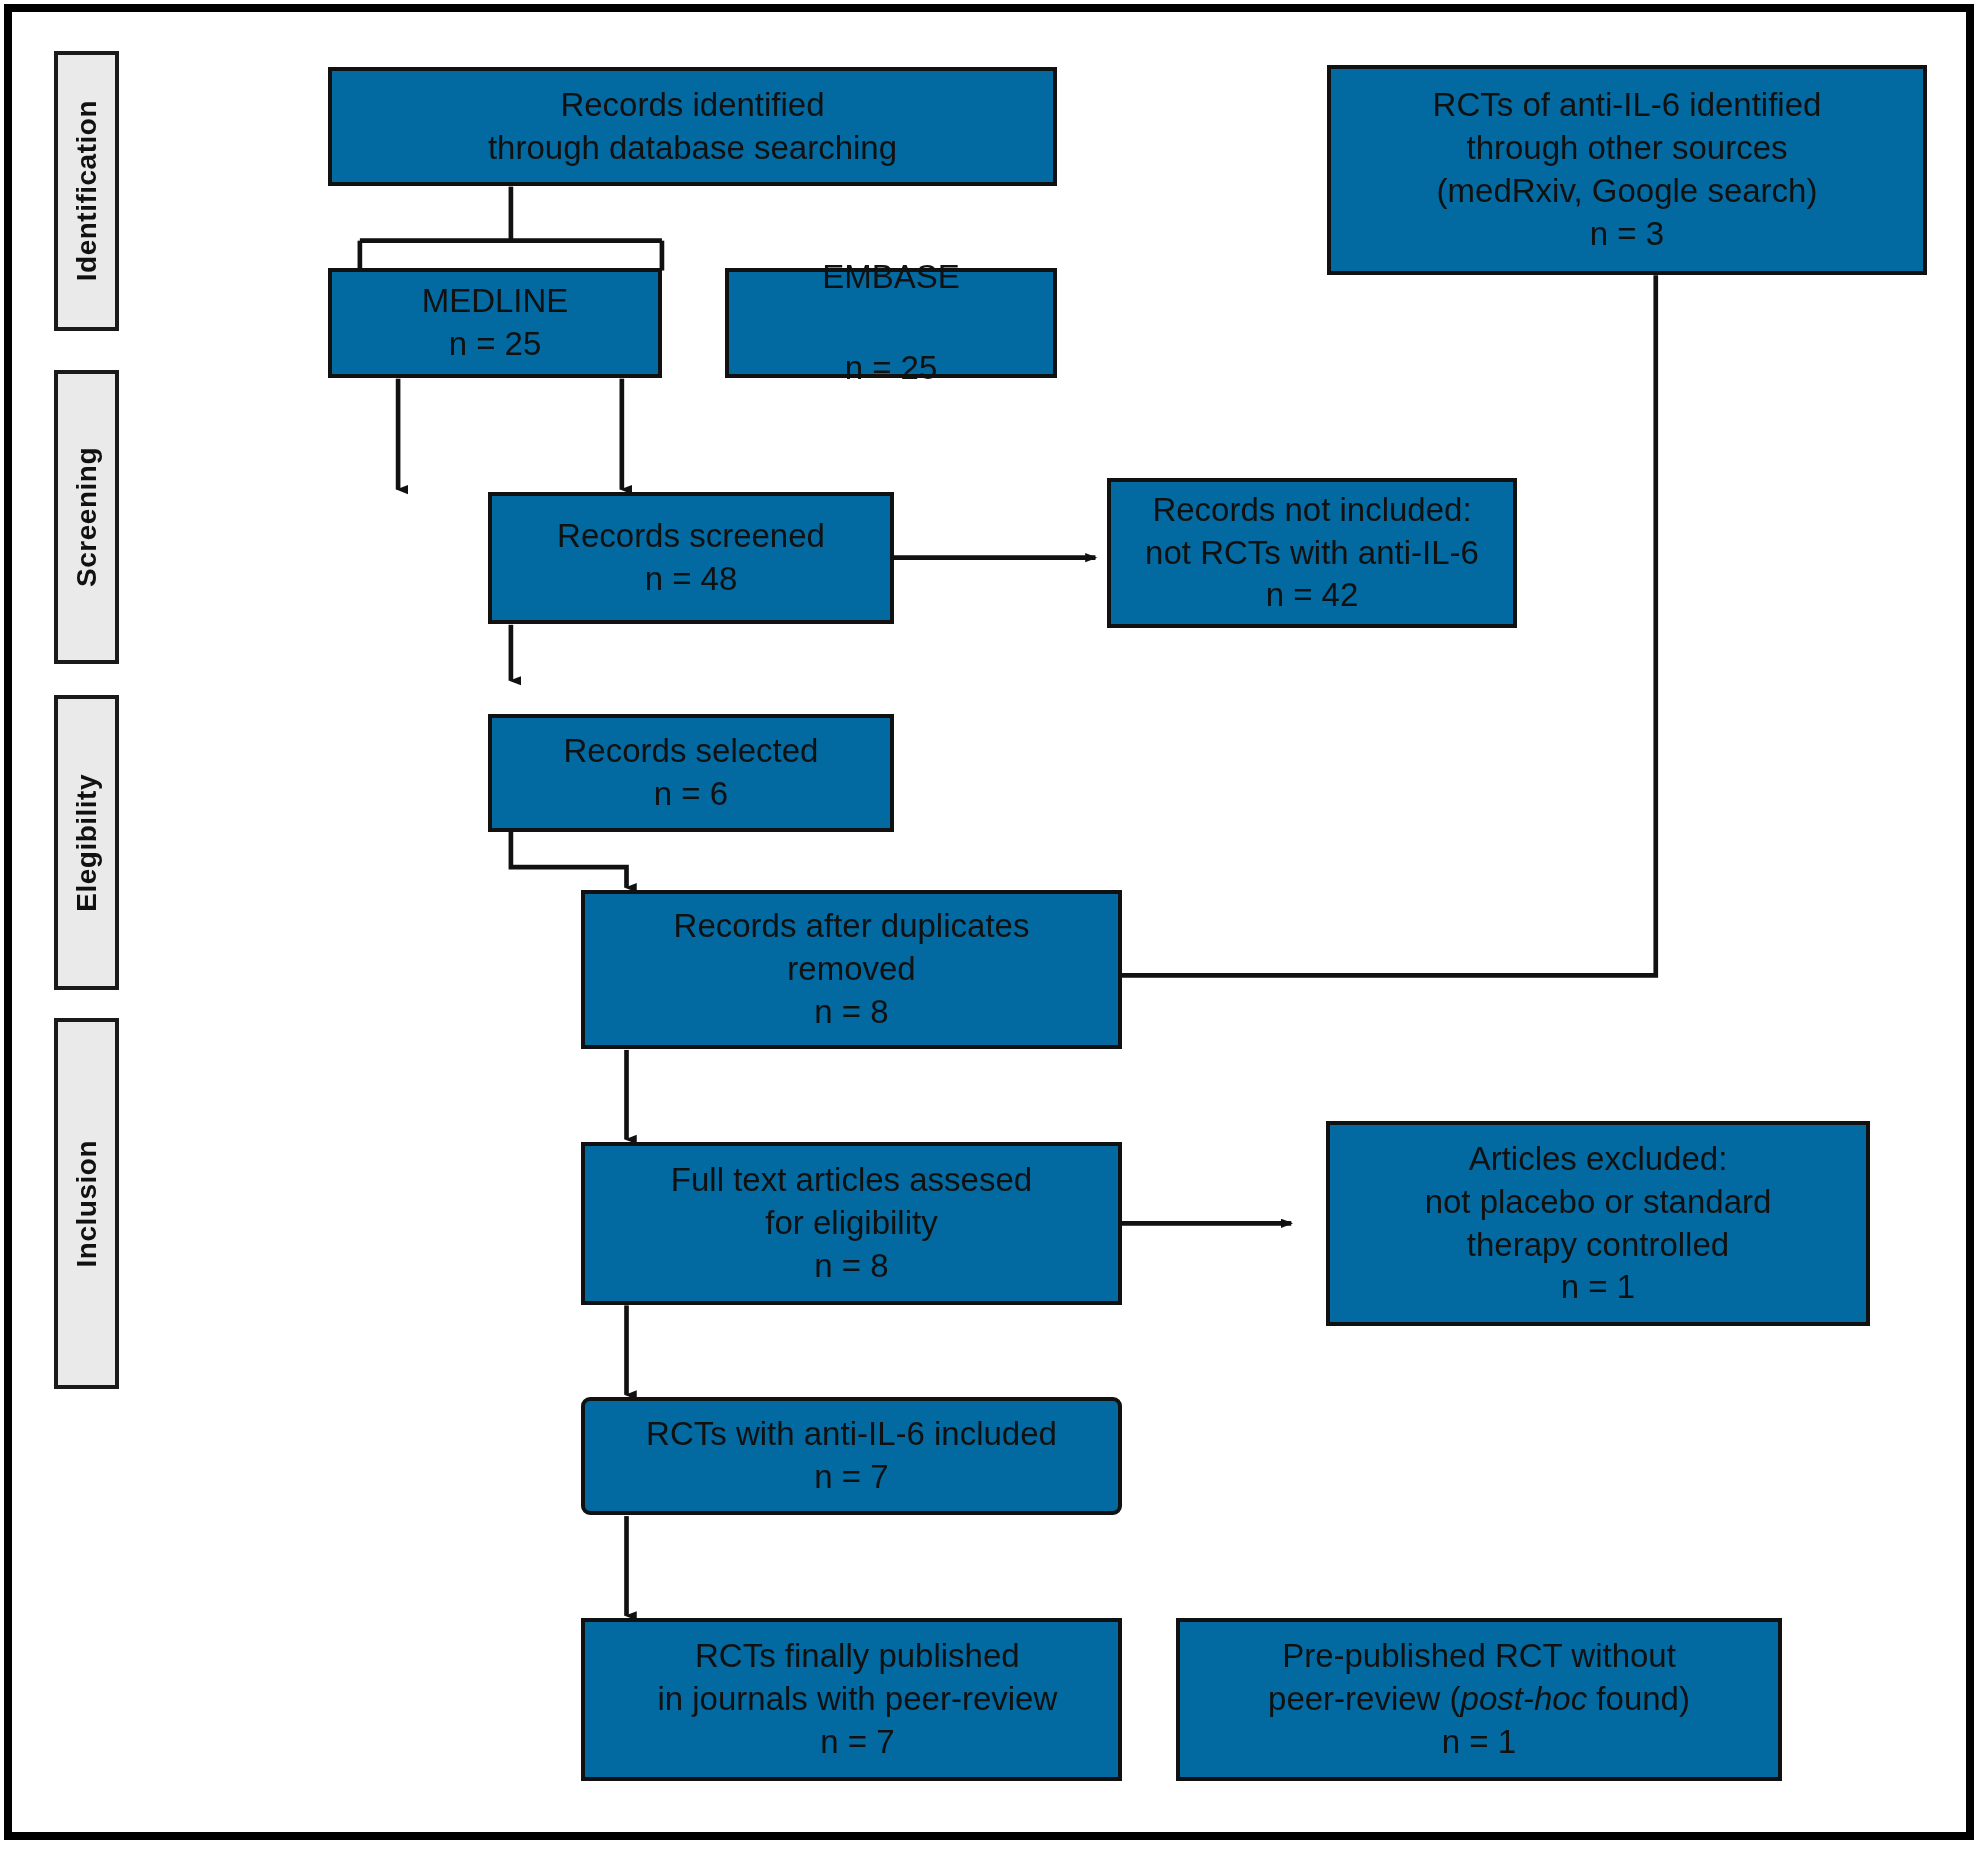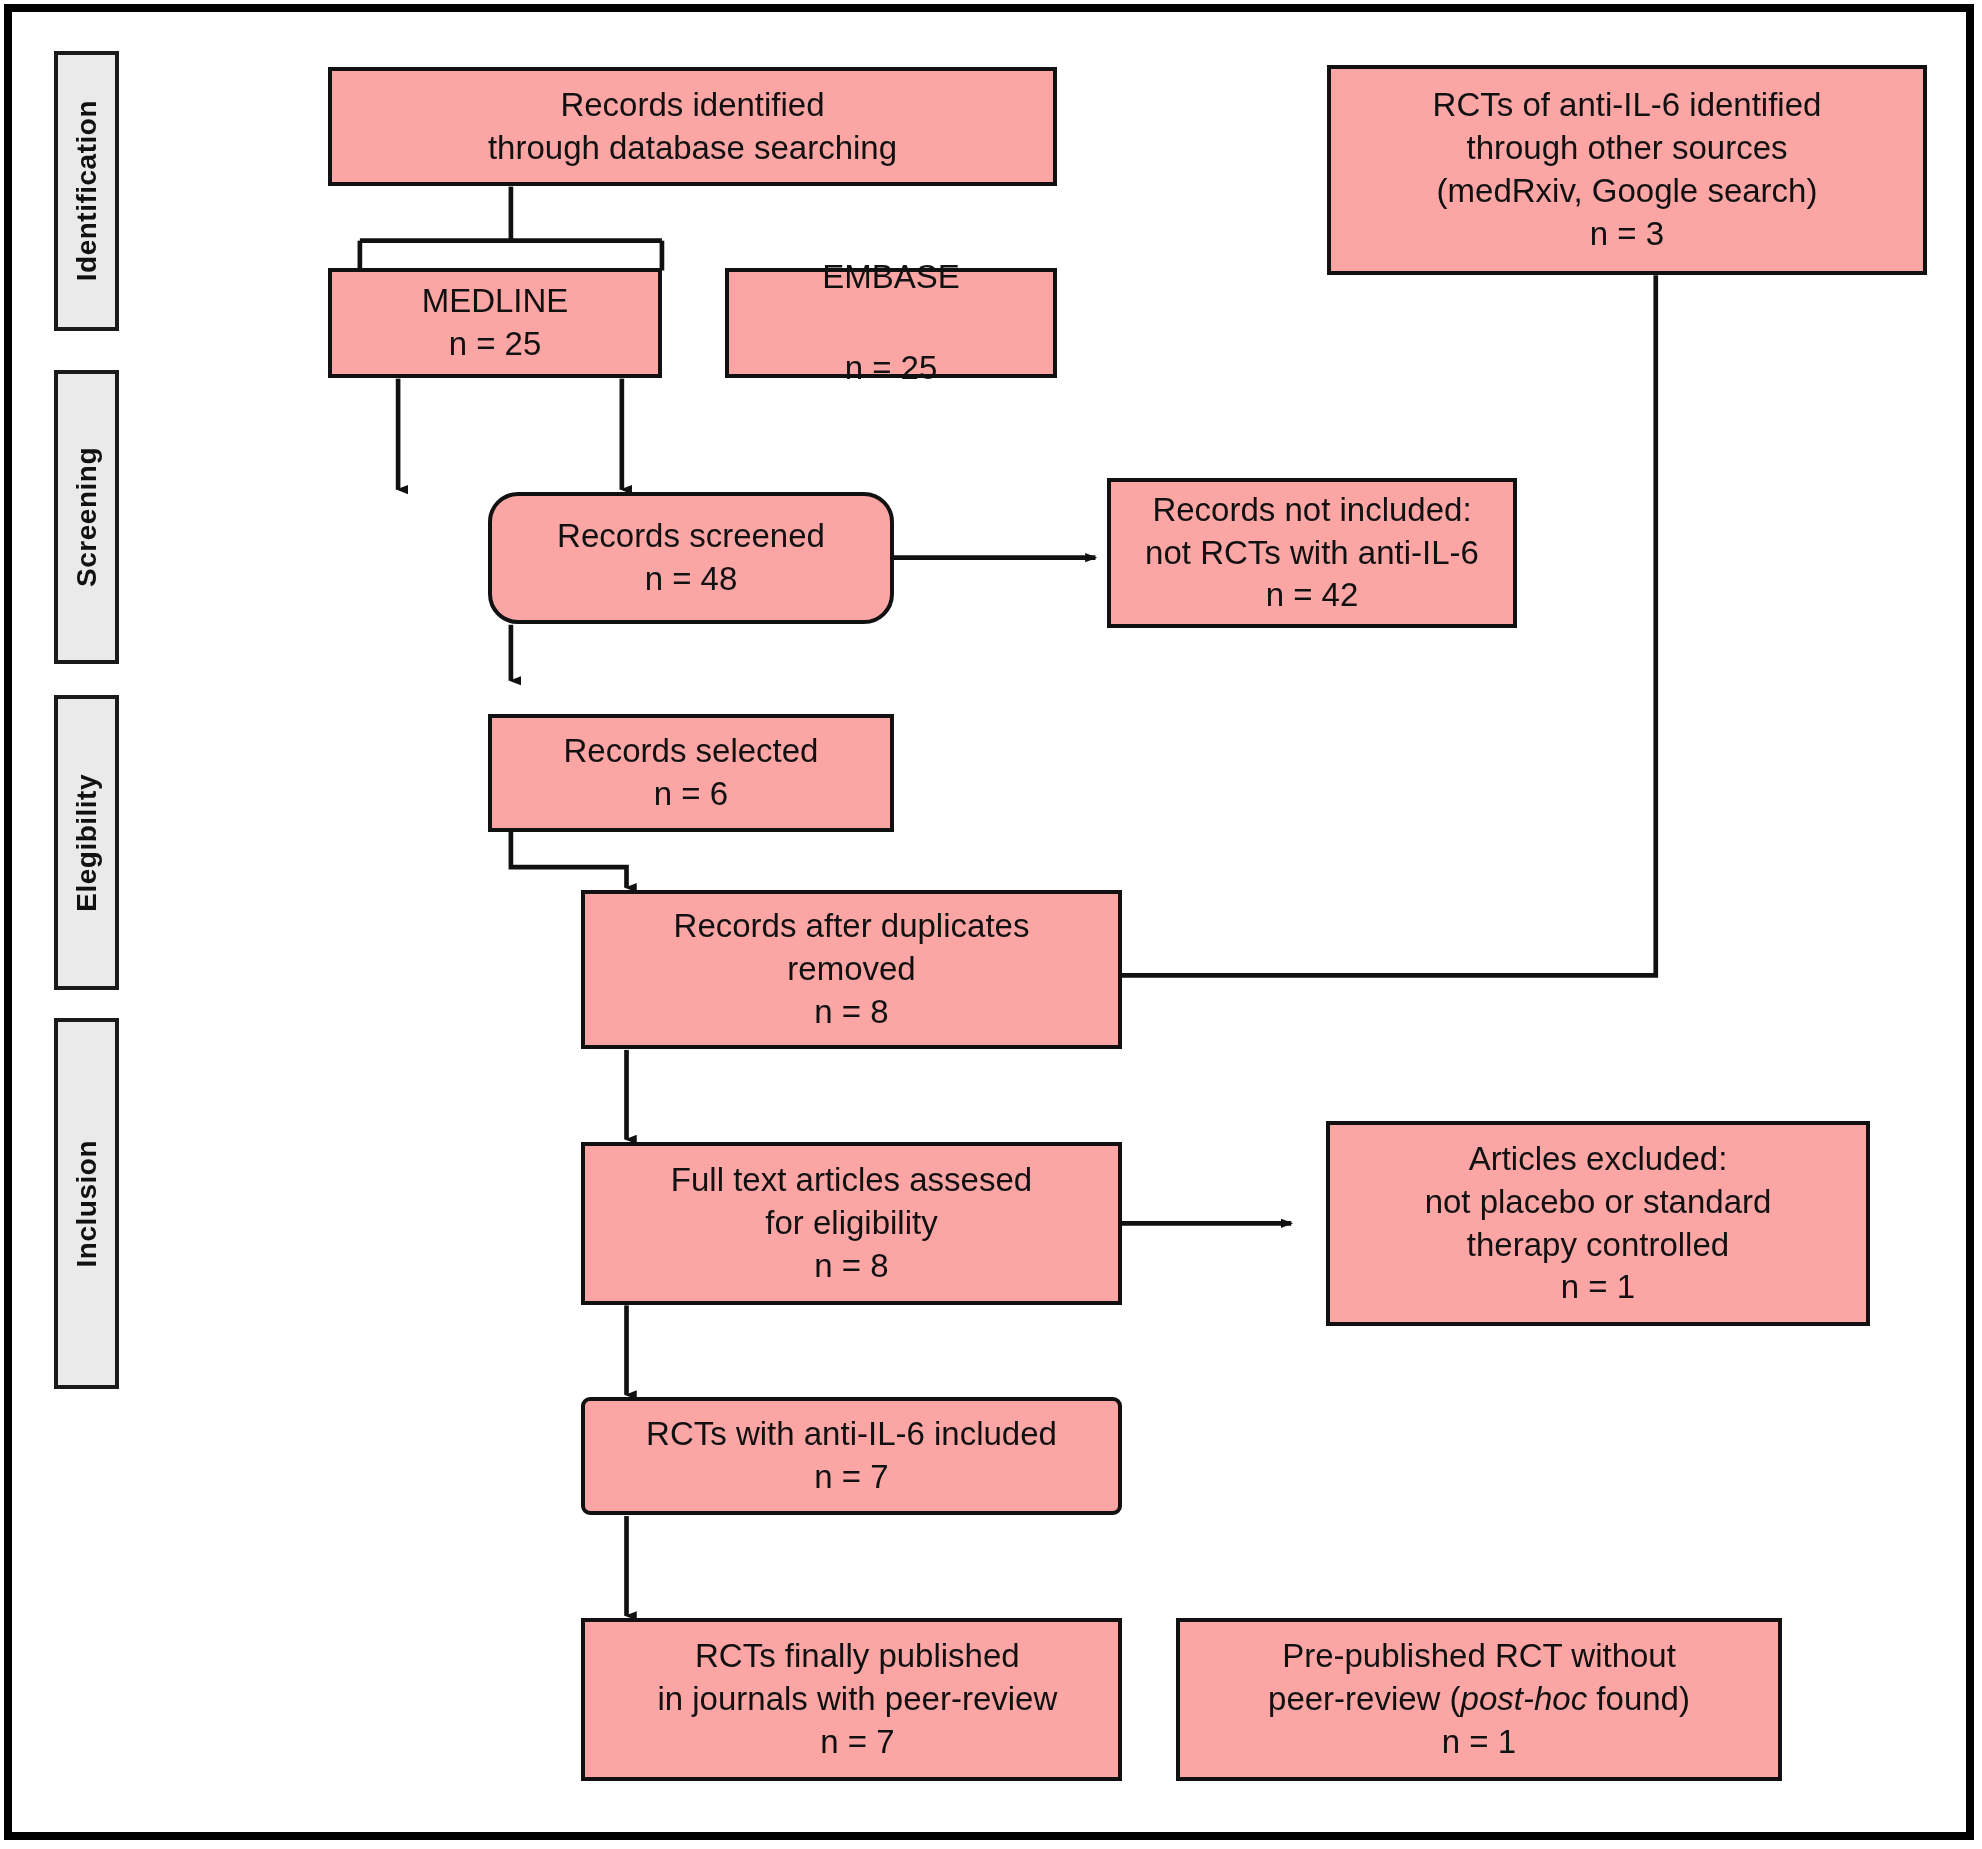--- a/index.html
+++ b/index.html
@@ -45,21 +45,21 @@
     transform: rotate(180deg);
     font-weight: bold;
     font-size: 28px;
     letter-spacing: 0.5px;
     color: #111111;
     white-space: nowrap;
   }
   .node {
     position: absolute;
     border: 4.7px solid #111111;
-    background: #fca5a5;
+    background: #0369a1;
     box-sizing: border-box;
     display: flex;
     flex-direction: column;
     align-items: center;
     justify-content: center;
     text-align: center;
     color: #111111;
     font-size: 33px;
     line-height: 1.30;
     padding: 3.7px 9.3px;
@@ -147,21 +147,21 @@
   <div class="node" style="left:328px; top:268px; width:334px; height:110px;">
     <span class="ln">MEDLINE</span>
     <span class="ln">n = 25</span>
   </div>
 
   <div class="node" style="left:725px; top:268px; width:332px; height:110px;gap:48px;">
     <span class="ln">EMBASE</span>
     <span class="ln">n = 25</span>
   </div>
 
-  <div class="node" style="left:488px; top:492px; width:406px; height:132px;border-radius:30px;">
+  <div class="node" style="left:488px; top:492px; width:406px; height:132px;">
     <span class="ln">Records screened</span>
     <span class="ln">n = 48</span>
   </div>
 
   <div class="node" style="left:1107px; top:478px; width:410px; height:150px;">
     <span class="ln">Records not included:</span>
     <span class="ln">not RCTs with anti-IL-6</span>
     <span class="ln">n = 42</span>
   </div>
 

